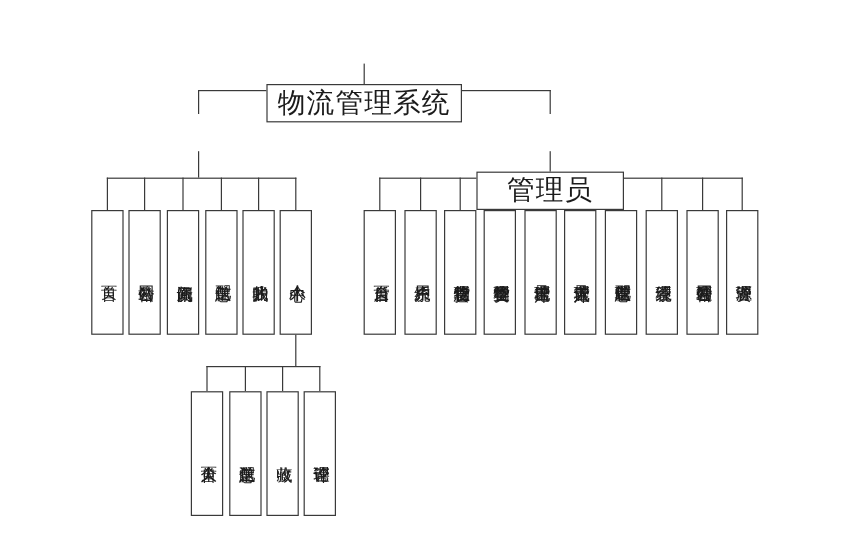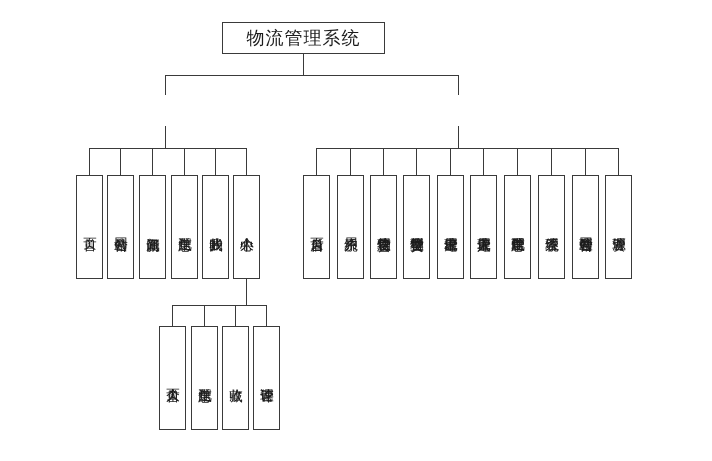--- a/index.html
+++ b/index.html
@@ -24,23 +24,24 @@
     box-sizing: border-box;
     border: 1px solid #3a3a3a;
     background: #ffffff;
     color: #1b1b1b;
     display: flex;
     align-items: center;
     justify-content: center;
     text-align: center;
   }
   .node.wide {
-    font-size: 18px;
+    font-size: 23px;
     letter-spacing: 1px;
     line-height: 1;
+    margin-top: 48px;
   }
   .node.vert {
     font-size: 13.5px;
     line-height: 1.18;
     letter-spacing: 0px;
     padding: 3px 0;
   }
   .node.vert .vtext {
     writing-mode: vertical-rl;
     text-orientation: upright;
@@ -100,20 +101,23 @@
   <div class="ln v" style="left:483px; top:148px; height:27px;"></div>
   <div class="ln v" style="left:517px; top:148px; height:27px;"></div>
   <div class="ln v" style="left:551px; top:148px; height:27px;"></div>
   <div class="ln v" style="left:585px; top:148px; height:27px;"></div>
   <div class="ln v" style="left:618px; top:148px; height:27px;"></div>
 
   <div class="node wide" style="left:222px; top:22px; width:163px; height:32px;">
     <span>物流管理系统</span>
   </div>
 
+  <div class="node wide" style="left:397px; top:95px; width:123px; height:32px;">
+    <span>管理员</span>
+  </div>
 
   <div class="node vert" style="left:76px; top:175px; width:27px; height:104px;">
     <span class="vtext">首页</span>
   </div>
   <div class="node vert" style="left:107px; top:175px; width:27px; height:104px;">
     <span class="vtext">网站公告</span>
   </div>
   <div class="node vert" style="left:139px; top:175px; width:27px; height:104px;">
     <span class="vtext">新闻资讯</span>
   </div>

